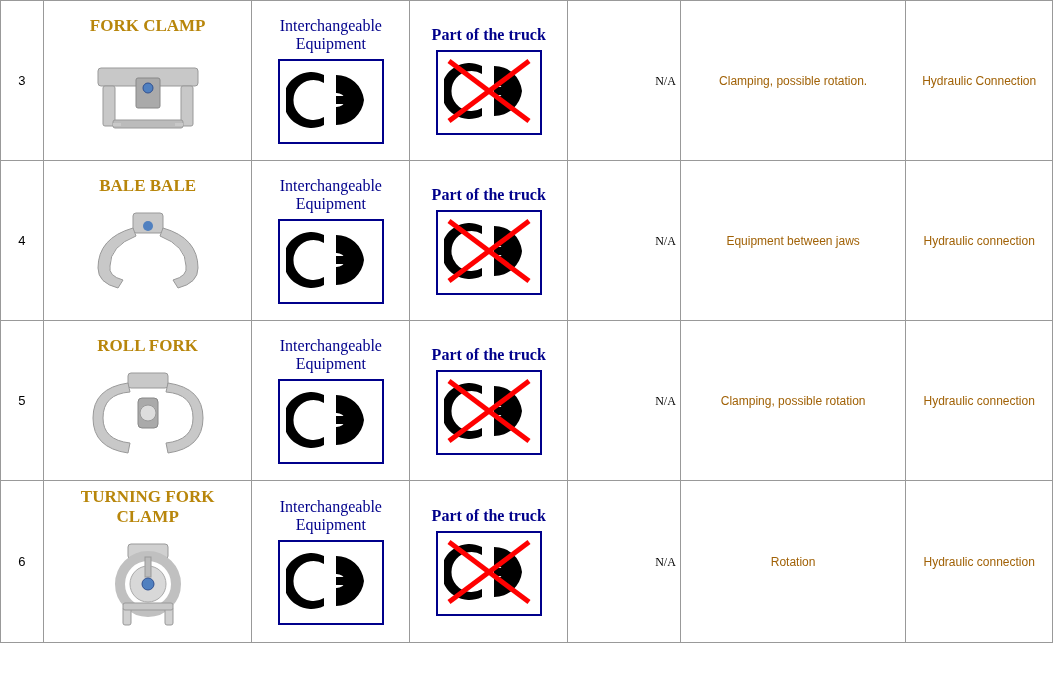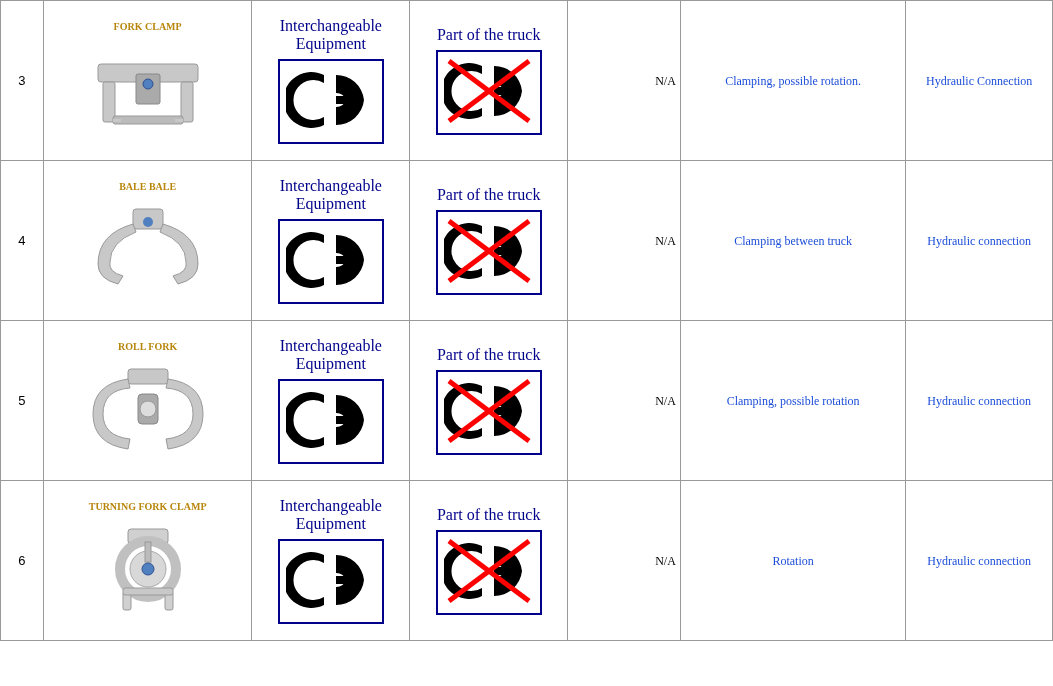--- a/index.html
+++ b/index.html
@@ -16,54 +16,54 @@
     }
     td, th {
       border: 1px solid #999;
       vertical-align: middle;
       text-align: center;
       padding: 6px 4px;
     }
     .col-num { width: 38px; }
     .col-name { width: 185px; }
     .col-ce1 { width: 140px; }
-    .col-ce2 { width: 140px; }
+    .col-ce2 { width: 140px; font-weight: bold; }
     .col-na { width: 100px; text-align: right; }
     .col-desc { width: 200px; }
     .col-conn { width: 130px; text-align: center; }
 
     .row-item td {
       height: 160px;
     }
 
     .item-name {
       font-weight: bold;
       font-family: 'Times New Roman', serif;
       color: #b8860b;
-      font-size: 10px;
+      font-size: 17px;
       margin-bottom: 8px;
     }
 
     .ce-box {
       display: inline-block;
       border: 2px solid #00008b;
       padding: 4px 6px;
       background: #fff;
     }
 
     .cell-text {
       color: #00008b;
       font-family: 'Times New Roman', serif;
       font-size: 16px;
       text-align: center;
     }
 
     .cell-text-black {
-      color: #1d4ed8;
-      font-family: Liberation Serif, serif;
+      color: #a16207;
+      font-family: Liberation Sans, sans-serif;
       font-size: 12px;
     }
 
     .cell-na {
       color: #000;
       font-family: 'Times New Roman', serif;
       font-size: 12px;
     }
 
     
@@ -198,21 +198,21 @@
               <line x1="85" y1="5" x2="5" y2="65" stroke="red" stroke-width="5"></line>
             </svg>
           </div>
         </div>
       </div>
     </td>
     <td class="col-na">
       <span class="cell-na">N/A</span>
     </td>
     <td class="col-desc">
-      <span class="cell-text-black">Clamping between truck</span>
+      <span class="cell-text-black">Equipment between jaws</span>
     </td>
     <td class="col-conn">
       <span class="cell-text-black">Hydraulic connection</span>
     </td>
   </tr>
 
   <tr class="row-item">
     <td class="col-num">
       <span>5</span>
     </td>

